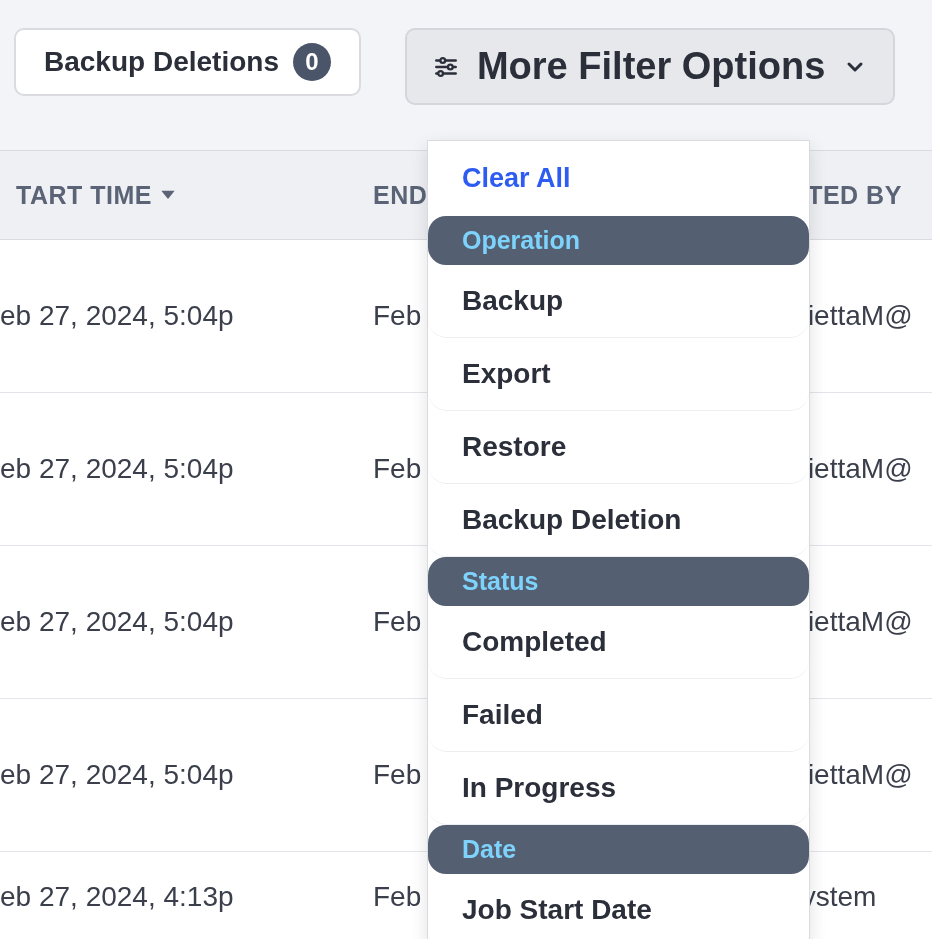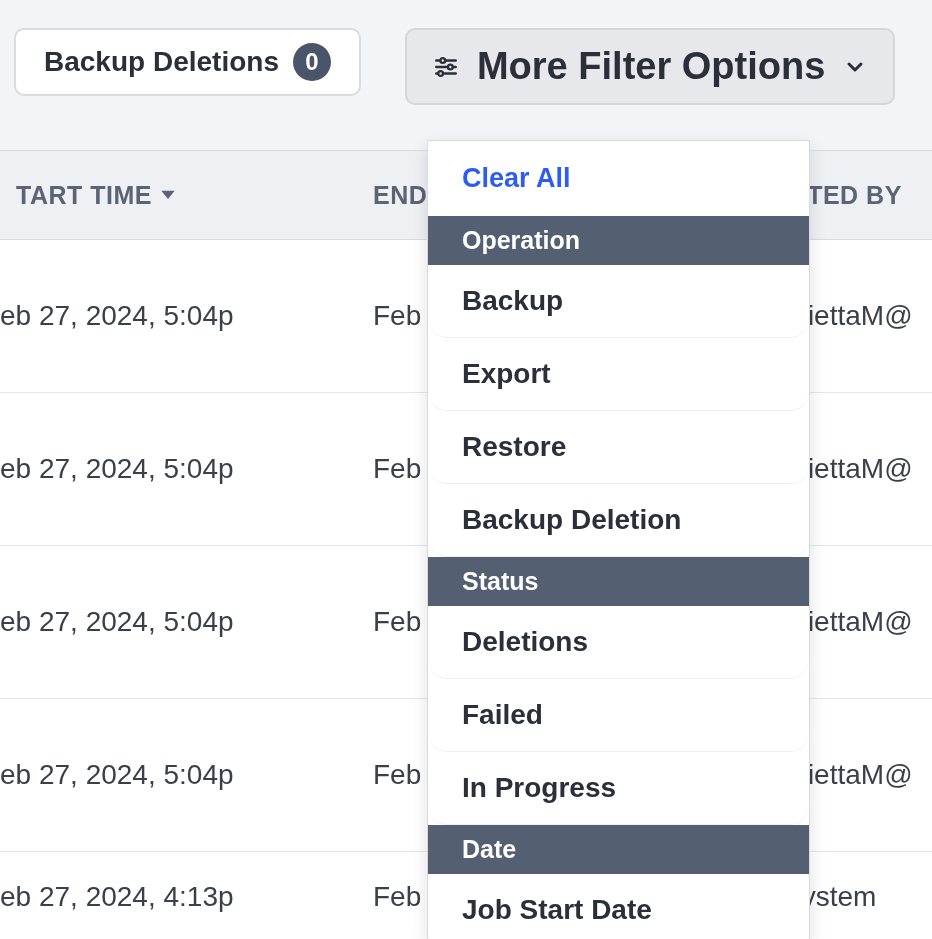--- a/index.html
+++ b/index.html
@@ -93,24 +93,25 @@
   }
   .dropdown .clear-all {
     padding: 22px 34px;
     font-size: 27px;
     font-weight: 700;
     color: #2d5cf0;
     cursor: pointer;
   }
   .dropdown .section-header {
     background: #555f72;
-    color: #ffffff;
+    color: #7dd3fc;
     font-size: 25px;
     font-weight: 700;
     padding: 10px 34px;
+    border-radius: 18px;
   }
   .dropdown .option {
     padding: 20px 34px;
     font-size: 28px;
     font-weight: 700;
     color: #2b2f3a;
     border-bottom: 1px solid #eceef1;
     cursor: pointer;
     border-radius: 19px;
   }
@@ -233,19 +234,19 @@
 <div class="dropdown">
   <div class="clear-all">Clear All</div>
 
   <div class="section-header">Operation</div>
   <div class="option">Backup</div>
   <div class="option">Export</div>
   <div class="option">Restore</div>
   <div class="option">Backup Deletion</div>
 
   <div class="section-header">Status</div>
-  <div class="option">Deletions</div>
+  <div class="option">Completed</div>
   <div class="option">Failed</div>
   <div class="option">In Progress</div>
 
   <div class="section-header">Date</div>
   <div class="option">Job Start Date</div>
 </div>
 
 </body></html>

